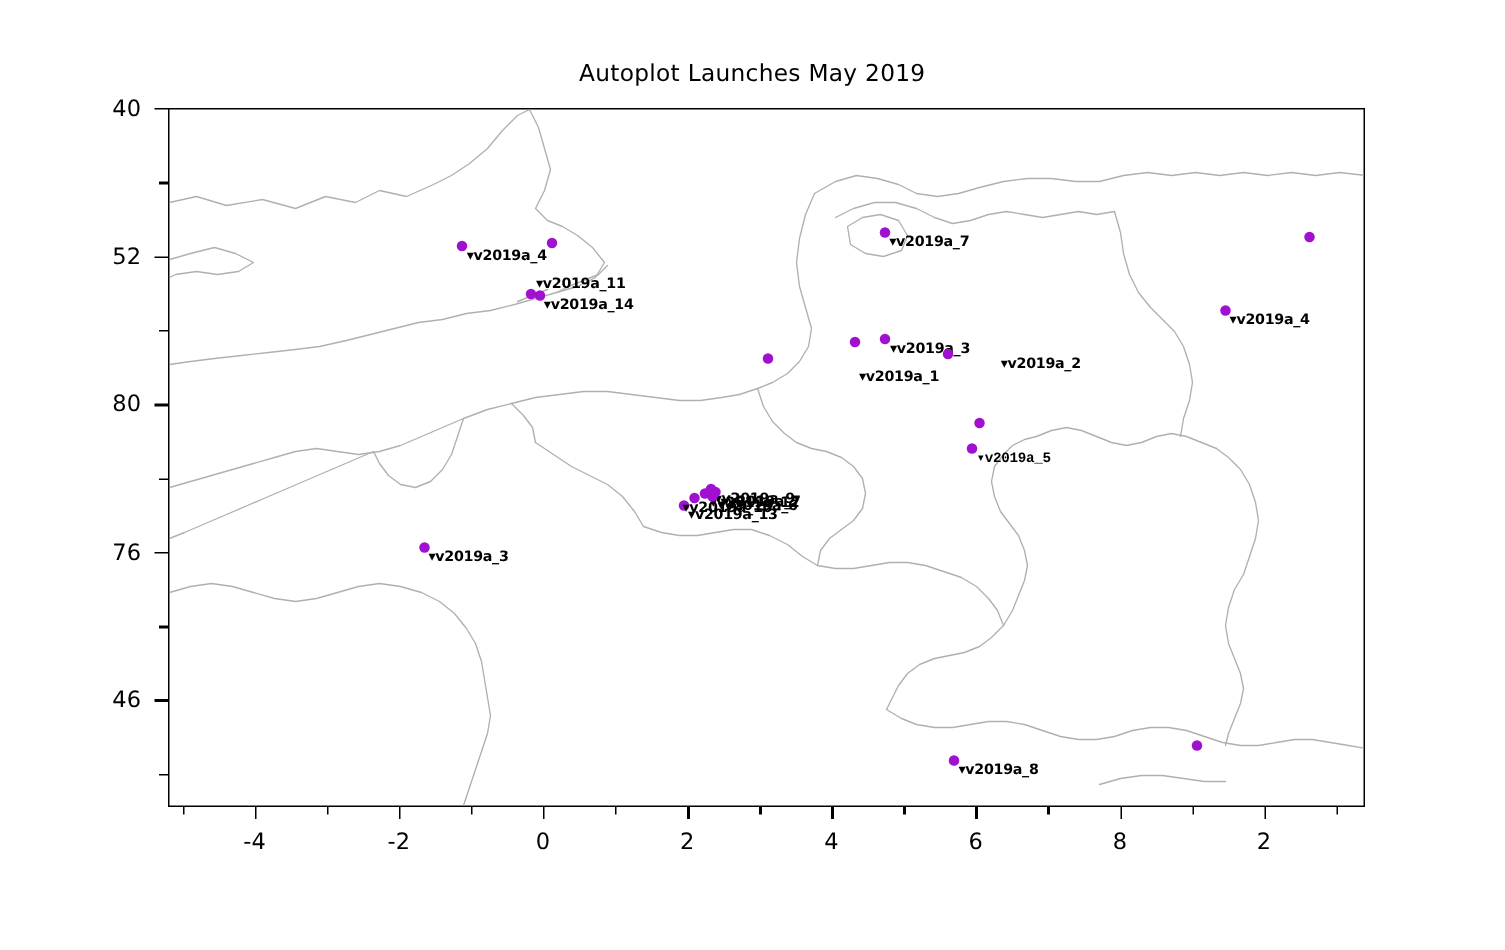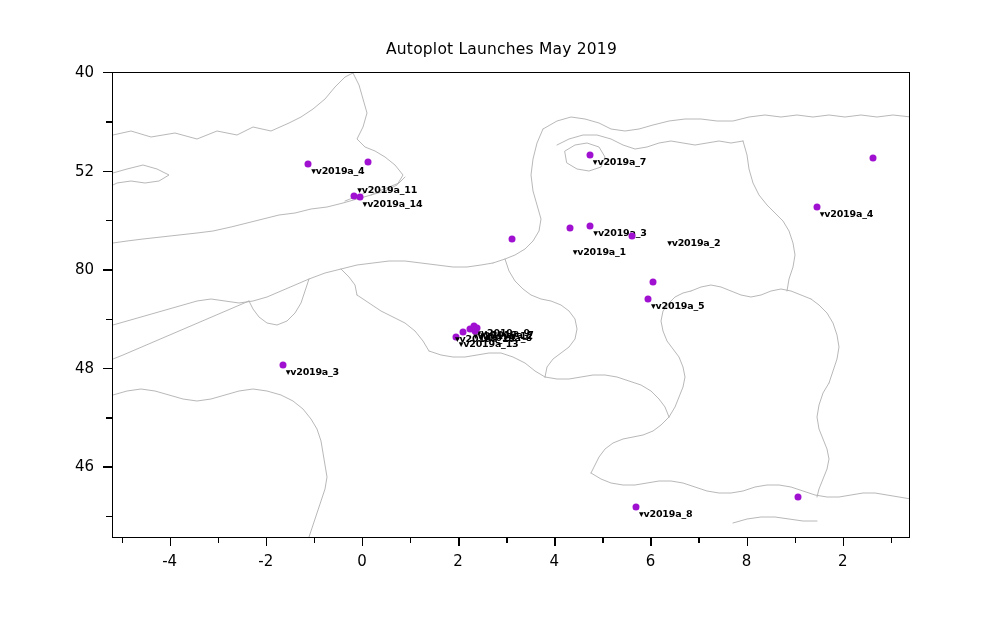--- a/index.html
+++ b/index.html
@@ -190,21 +190,21 @@
     <div class="tick-label tick-label-x" style="left: 554.265px;">4</div>
     <div class="tick-mark tick-x" style="left: 650.41px; top: 538px; width: 1.4px; height: 8px;"></div>
     <div class="tick-label tick-label-x" style="left: 650.41px;">6</div>
     <div class="tick-mark tick-x" style="left: 746.554px; top: 538px; width: 1.4px; height: 8px;"></div>
     <div class="tick-label tick-label-x" style="left: 746.554px;">8</div>
     <div class="tick-mark tick-x" style="left: 842.699px; top: 538px; width: 1.4px; height: 8px;"></div>
     <div class="tick-label tick-label-x" style="left: 842.699px;">2</div>
     <div class="tick-mark tick-y" style="left: 103px; top: 466.497px; width: 9px; height: 1.4px;"></div>
     <div class="tick-label tick-label-y" style="left: 32px; width: 62px; top: 466.497px;">46</div>
     <div class="tick-mark tick-y" style="left: 103px; top: 367.873px; width: 9px; height: 1.4px;"></div>
-    <div class="tick-label tick-label-y" style="left: 32px; width: 62px; top: 367.873px;">48</div>
+    <div class="tick-label tick-label-y" style="left: 32px; width: 62px; top: 367.873px;">76</div>
     <div class="tick-mark tick-y" style="left: 103px; top: 269.249px; width: 9px; height: 1.4px;"></div>
     <div class="tick-label tick-label-y" style="left: 32px; width: 62px; top: 269.249px;">80</div>
     <div class="tick-mark tick-y" style="left: 103px; top: 170.624px; width: 9px; height: 1.4px;"></div>
     <div class="tick-label tick-label-y" style="left: 32px; width: 62px; top: 170.624px;">52</div>
     <div class="tick-mark tick-y" style="left: 103px; top: 72px; width: 9px; height: 1.4px;"></div>
     <div class="tick-label tick-label-y" style="left: 32px; width: 62px; top: 72px;">40</div>
     <div class="pt" style="left: 308.135px; top: 163.721px; background: rgb(160, 16, 208);"></div>
     <div class="pt-label" style="left: 311.135px; top: 164.721px;">▾v2019a_4</div>
     <div class="pt" style="left: 368.225px; top: 161.748px; background: rgb(160, 16, 208);"></div>
     <div class="pt" style="left: 354.284px; top: 196.267px; background: rgb(160, 16, 208);"></div>
@@ -229,20 +229,20 @@
     <div class="pt" style="left: 569.648px; top: 228.32px; background: rgb(160, 16, 208);"></div>
     <div class="pt-label" style="left: 572.648px; top: 246px;">▾v2019a_1</div>
     <div class="pt" style="left: 590.319px; top: 225.854px; background: rgb(160, 16, 208);"></div>
     <div class="pt-label" style="left: 593.319px; top: 226.854px;">▾v2019a_3</div>
     <div class="pt" style="left: 589.839px; top: 154.844px; background: rgb(160, 16, 208);"></div>
     <div class="pt-label" style="left: 592.839px; top: 155.844px;">▾v2019a_7</div>
     <div class="pt" style="left: 632.142px; top: 236.21px; background: rgb(160, 16, 208);"></div>
     <div class="pt-label" style="left: 635.142px; top: 237.21px; margin-left: 32px;">▾v2019a_2</div>
     <div class="pt" style="left: 652.813px; top: 282.07px; background: rgb(160, 16, 208);"></div>
     <div class="pt" style="left: 648.006px; top: 298.836px; background: rgb(160, 16, 208);"></div>
-    <div class="pt-label" style="left: 651.006px; top: 299.836px;">▾v2019a_5</div>
+    <div class="pt-label" style="left: 651.006px; top: 299.836px; font-family: Liberation Mono, monospace;">▾v2019a_5</div>
     <div class="pt" style="left: 816.74px; top: 206.622px; background: rgb(160, 16, 208);"></div>
     <div class="pt-label" style="left: 819.74px; top: 207.622px;">▾v2019a_4</div>
     <div class="pt" style="left: 872.504px; top: 158.296px; background: rgb(160, 16, 208);"></div>
     <div class="pt" style="left: 798.472px; top: 496.578px; background: rgb(160, 16, 208);"></div>
     <div class="pt" style="left: 635.988px; top: 507.426px; background: rgb(160, 16, 208);"></div>
     <div class="pt-label" style="left: 638.988px; top: 508.426px;">▾v2019a_8</div>
   </div>
 
 </body></html>

